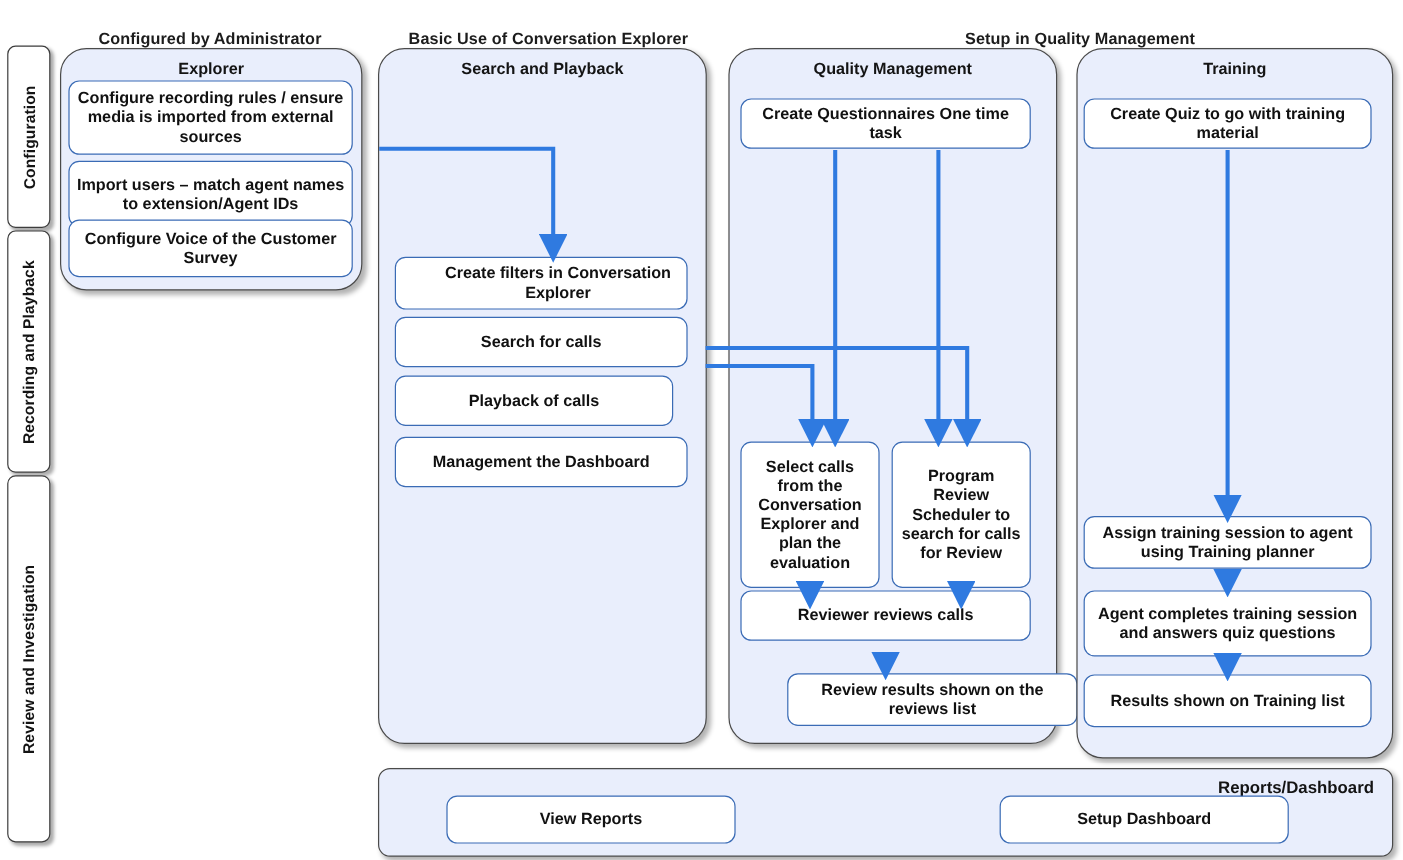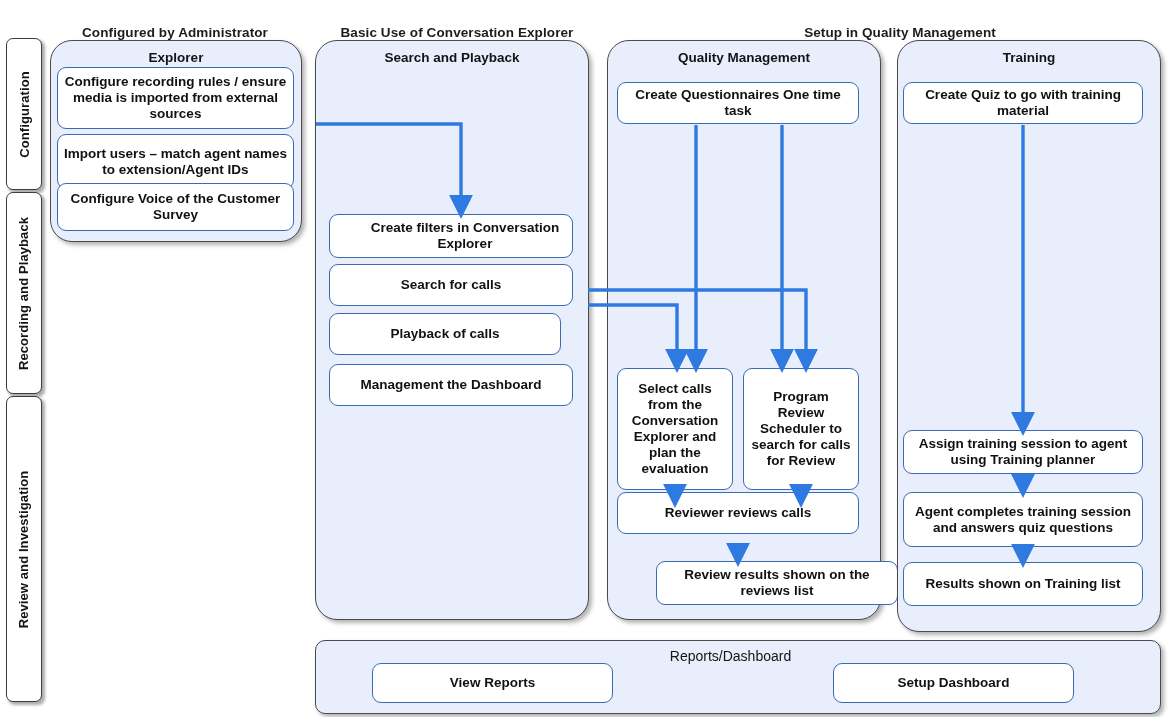--- a/index.html
+++ b/index.html
@@ -68,22 +68,22 @@
   
   .strip{
     position:absolute;
     background:#e9eefc;
     border:1.6px solid #4a4a4a;
     border-radius:10px;
     box-shadow:3px 3px 4px rgba(0,0,0,.3);
   }
   .strip-title{
     position:absolute;left:0;right:15px;top:7px;
-    text-align:center;
-    font-size:14px;font-weight:normal;color:#141414;
+    text-align:right;
+    font-size:14px;font-weight:bold;color:#141414;
     font-family:"Liberation Sans Narrow","Liberation Sans",sans-serif;
   }
 
   
   #wires{position:absolute;left:0;top:0;width:1169px;height:717px;pointer-events:none;}
 </style>
 </head>
 <body>
 
 <div id="stage">

